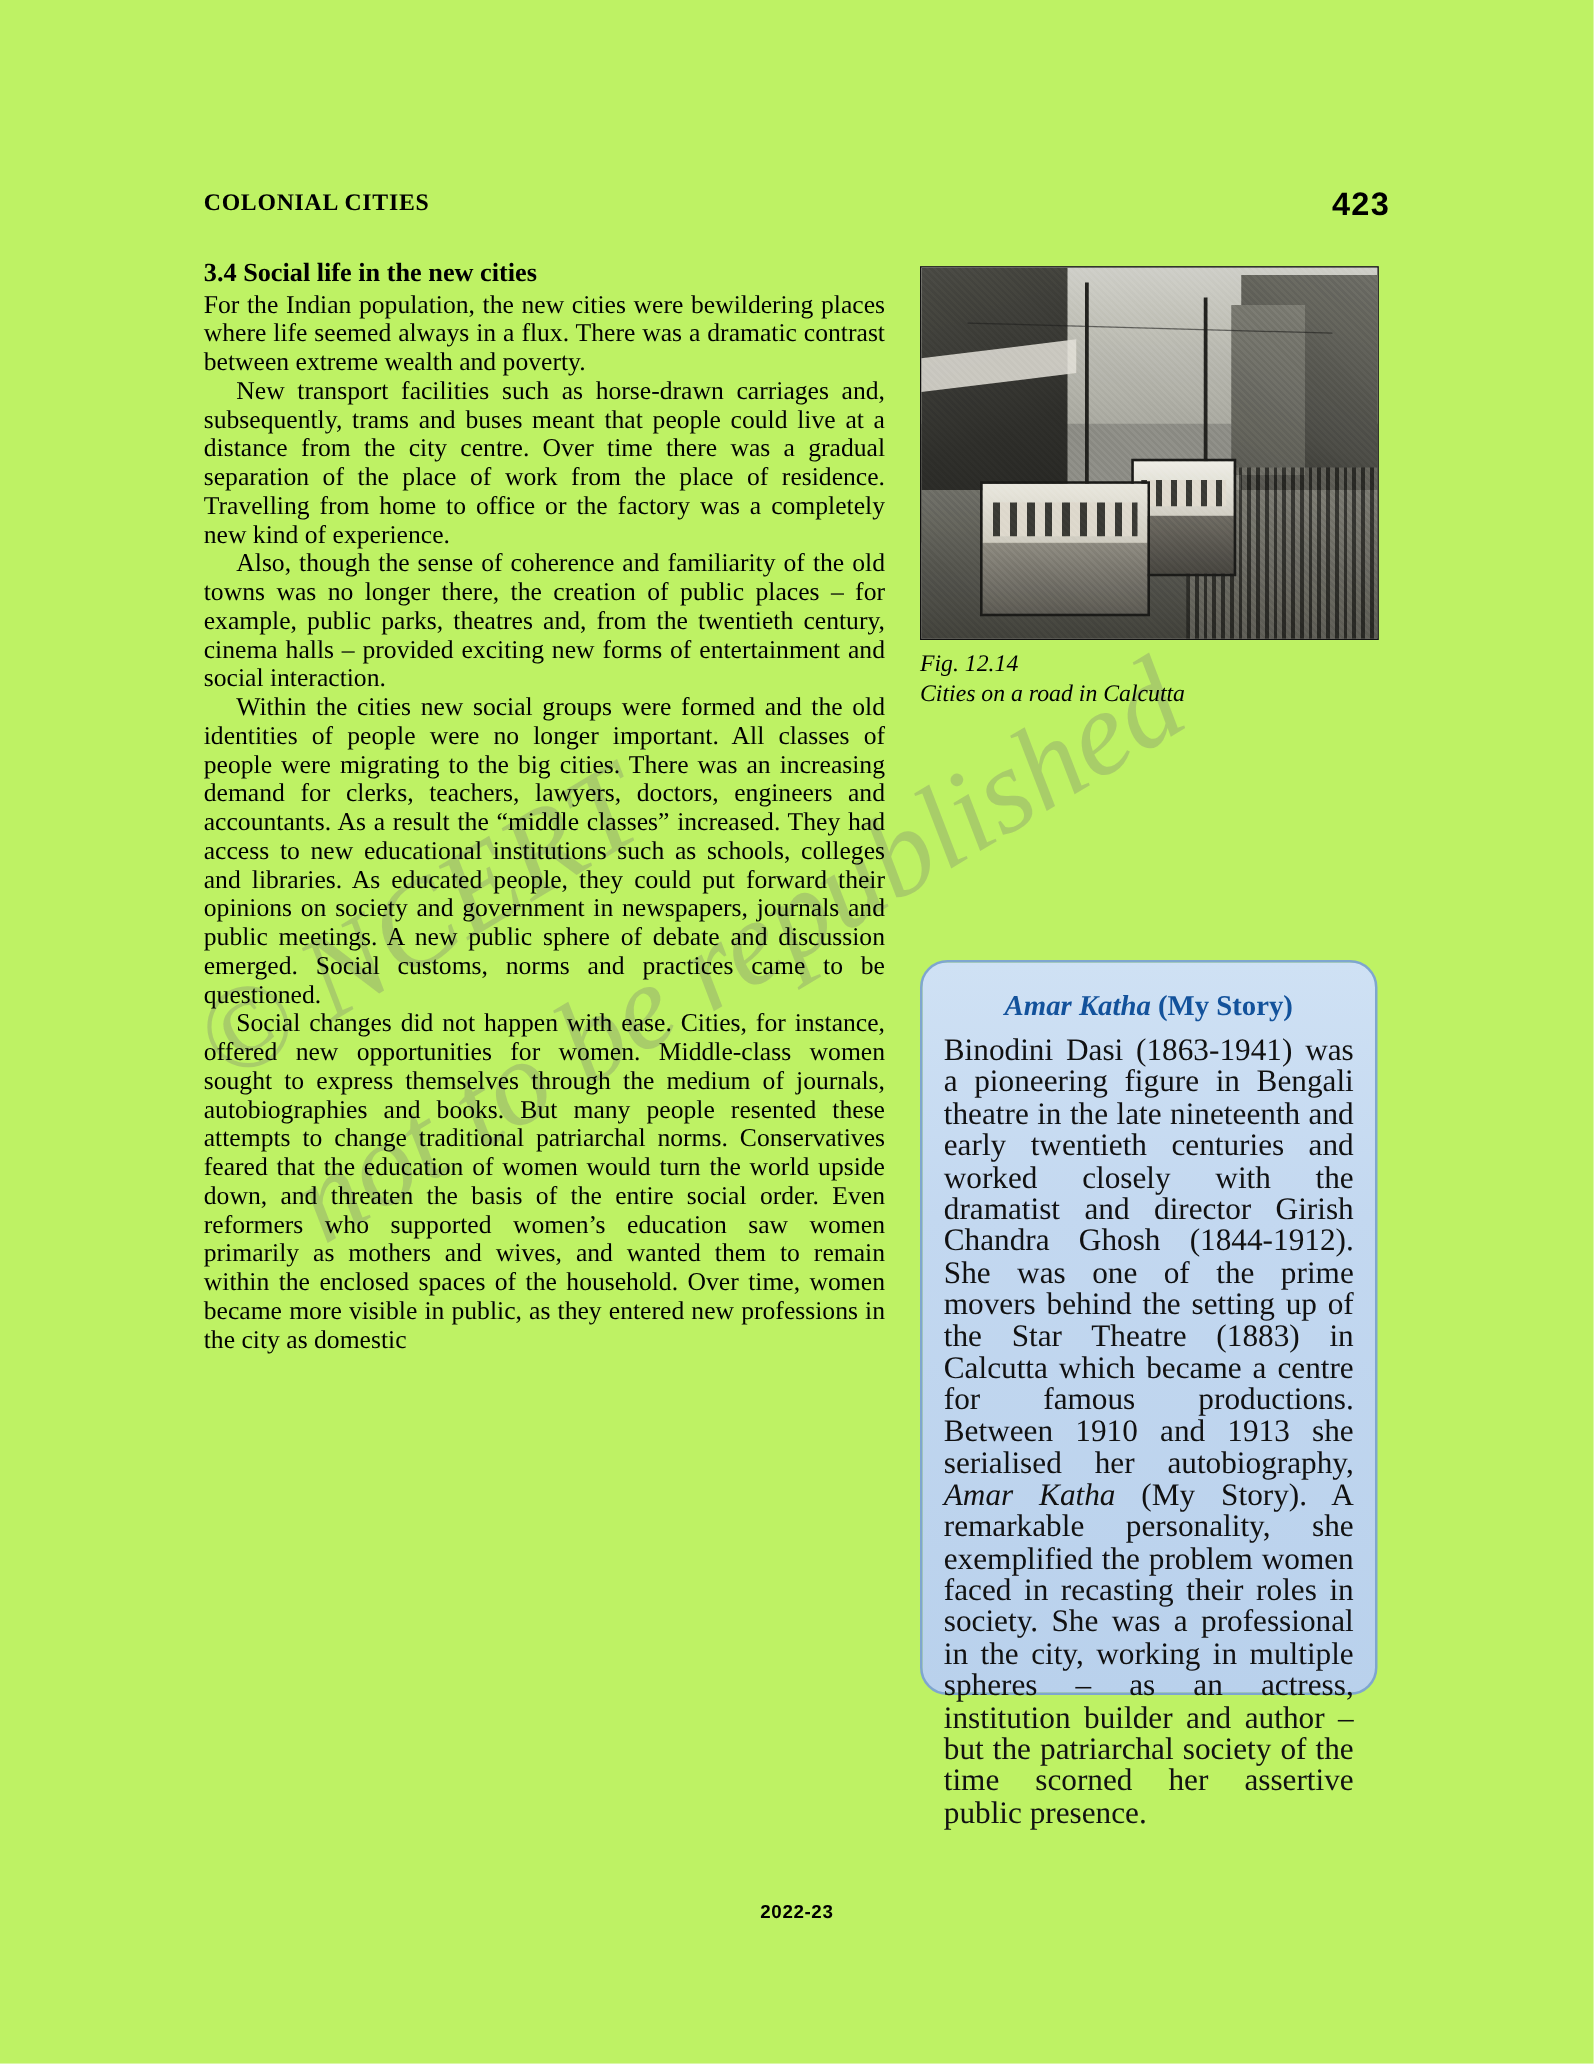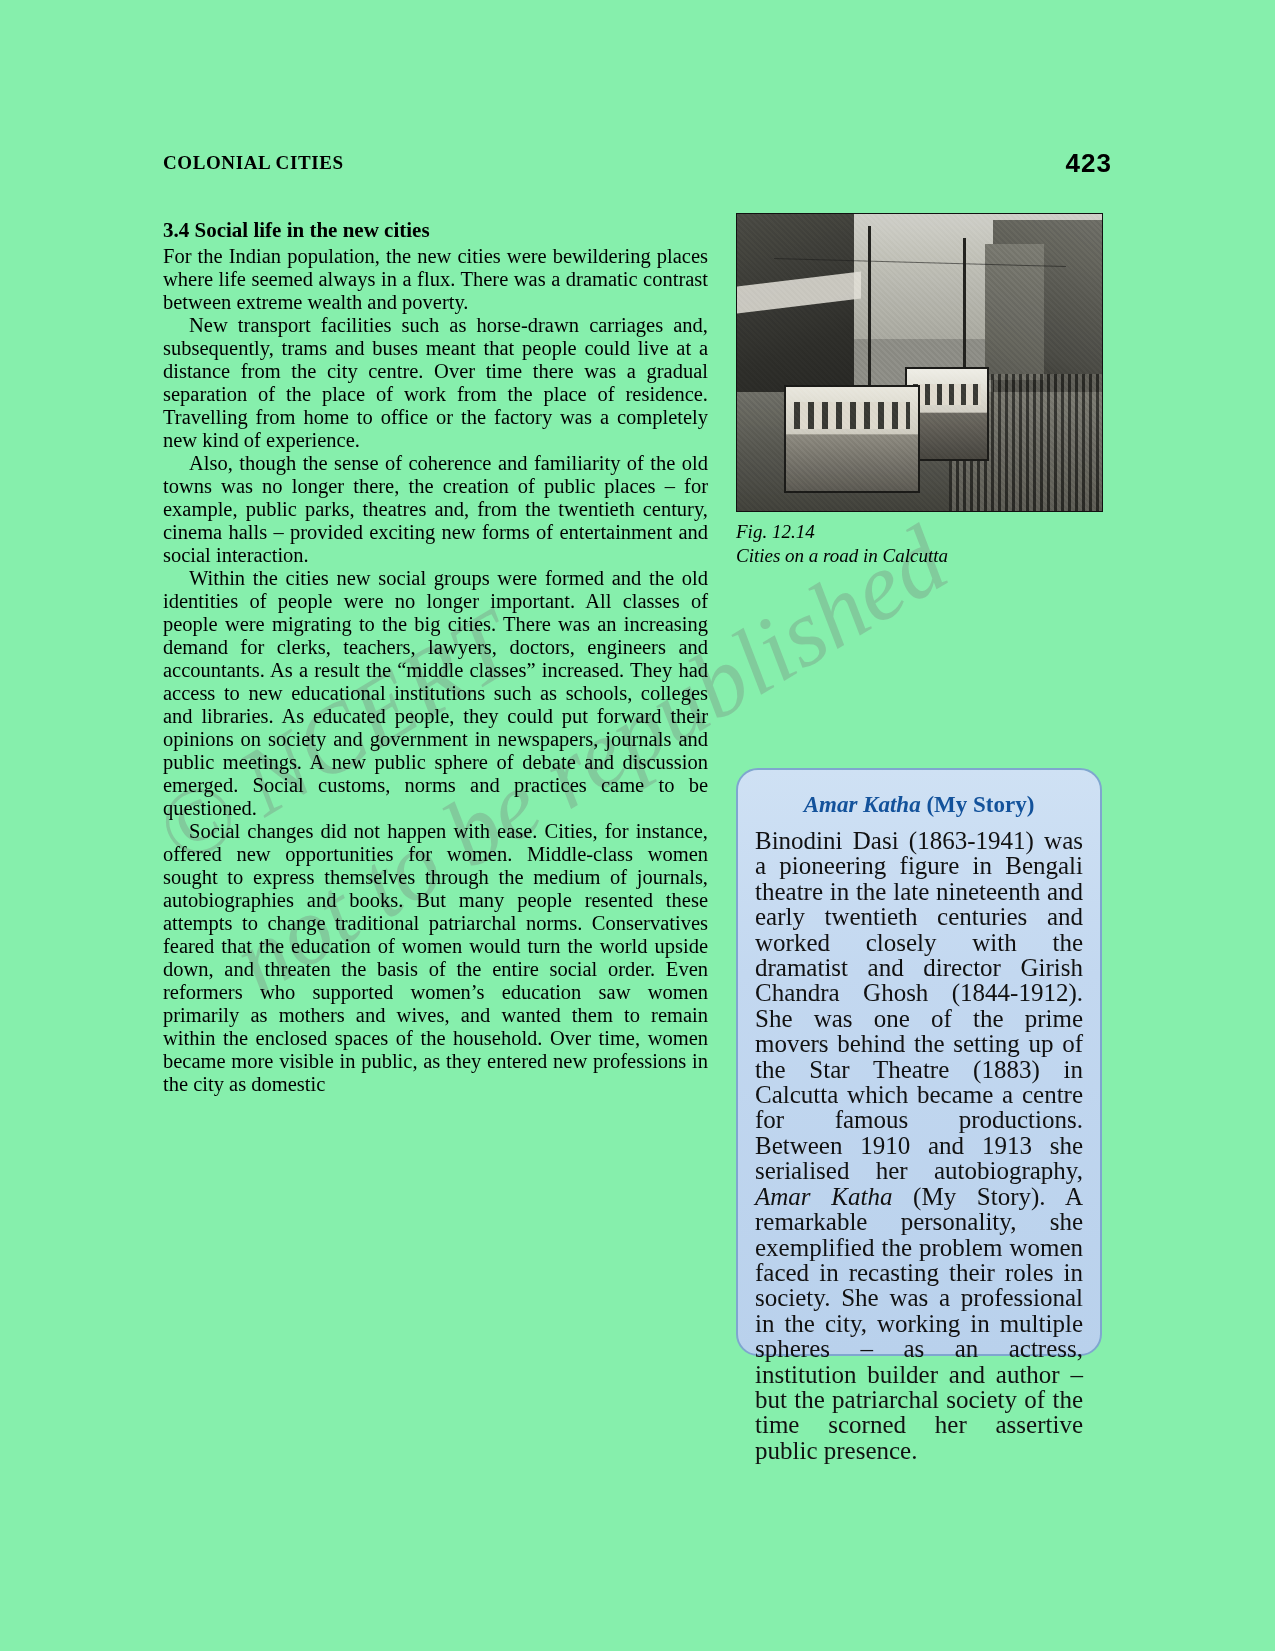--- a/index.html
+++ b/index.html
@@ -12,21 +12,21 @@
     height: 1651px;
     position: relative;
     font-family: "Liberation Serif", serif;
     color: #000000;
     overflow: hidden;
   }
 
   .page {
     position: absolute;
     inset: 0;
-    background: #86efac;
+    background: #bef264;
   }
 
   
   .header {
     position: absolute;
     top: 152px;
     left: 163px;
     right: 163px;
     height: 26px;
   }
@@ -52,21 +52,21 @@
   }
 
   
   .left-col {
     position: absolute;
     top: 205px;
     left: 163px;
     width: 545px;
   }
   h3.section-title {
-    margin: 12px 0 2px 0;
+    margin: 0 0 2px 0;
     font-family: "Liberation Serif", serif;
     font-weight: bold;
     font-size: 21px;
     line-height: 26px;
   }
   .left-col p {
     margin: 0;
     font-size: 20.5px;
     line-height: 23px;
     text-align: justify;
@@ -276,14 +276,15 @@
 
   <aside class="sidebox">
     <div class="sidebox-title">
       <span class="ital">Amar Katha</span><span> (My Story)</span>
     </div>
     <div class="sidebox-body">
       <span>Binodini Dasi (1863-1941) was a pioneering figure in Bengali theatre in the late nineteenth and early twentieth centuries and worked closely with the dramatist and director Girish Chandra Ghosh (1844-1912). She was one of the prime movers behind the setting up of the Star Theatre (1883) in Calcutta which became a centre for famous productions. Between 1910 and 1913 she serialised her autobiography, </span><i>Amar Katha</i><span> (My Story). A remarkable personality, she exemplified the problem women faced in recasting their roles in society. She was a professional in the city, working in multiple spheres – as an actress, institution builder and author – but the patriarchal society of the time scorned her assertive public presence.</span>
     </div>
   </aside>
 
+  <div class="footer">2022-23</div>
 
 </div>
 
 </body></html>

